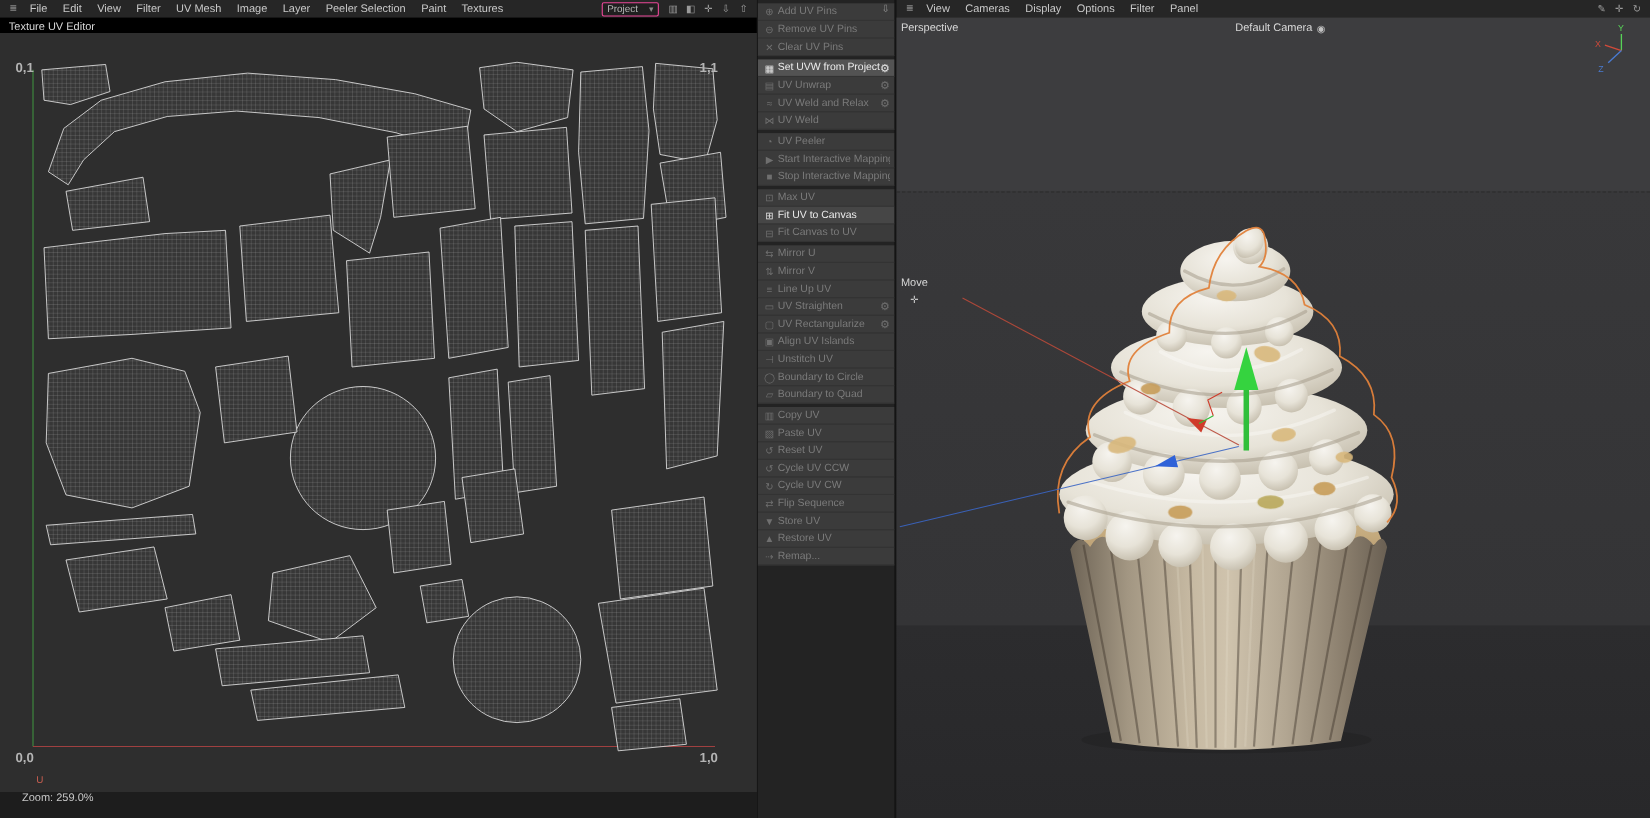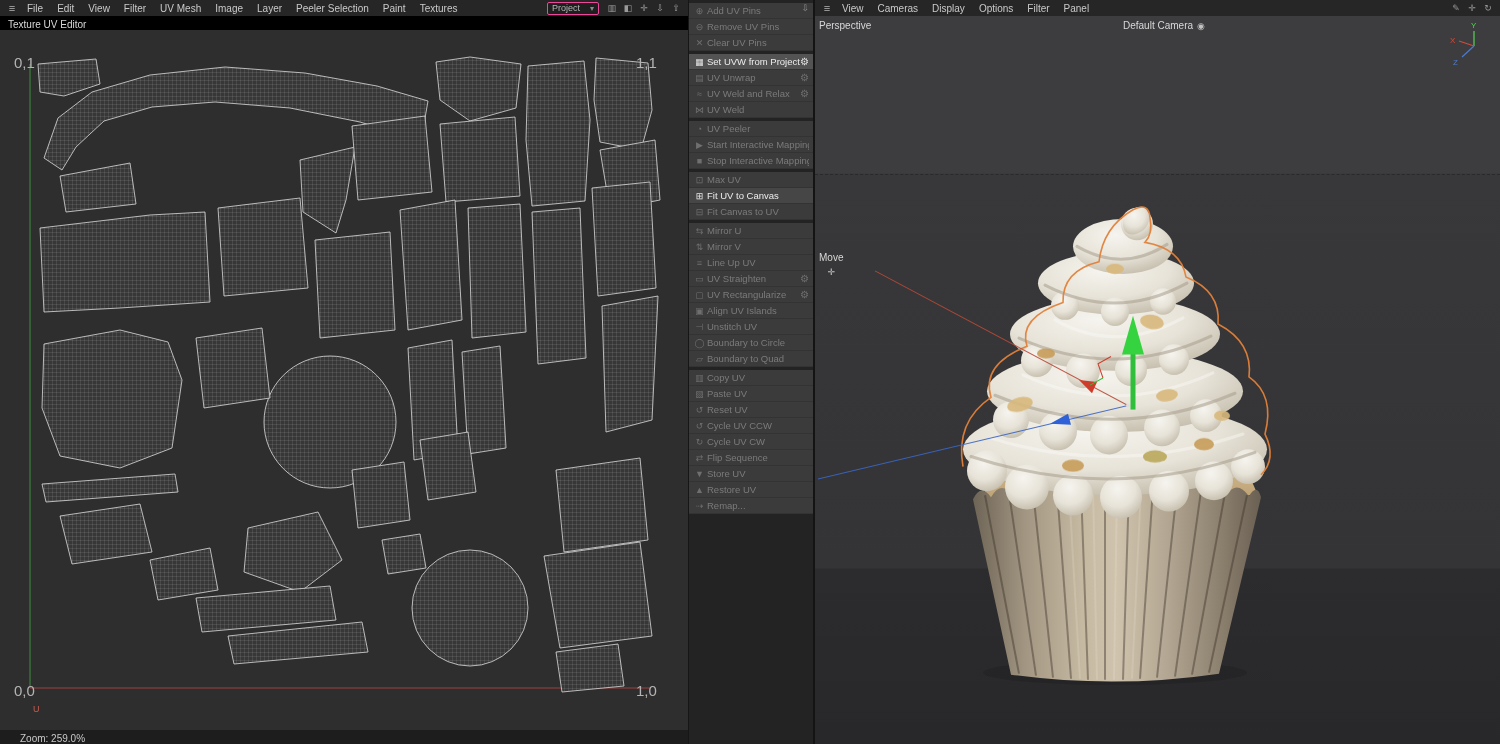--- a/index.html
+++ b/index.html
@@ -18,24 +18,24 @@
                     height:13px; line-height:11px; padding:0 4px; border-radius:2px;
                     display:flex; align-items:center; gap:10px; margin:0 5px; }
   .project-select .caret { font-size:8px; color:#8a8a8a; }
   .icon-btn { width:14px; height:13px; color:#9a9a9a; font-size:9px; display:flex;
               align-items:center; justify-content:center; margin:0 1px; flex:none; }
 
   .panel-title-bar { height:14px; background:#000000; font-size:10px; color:#d8d8d8;
                      display:flex; align-items:flex-end; padding-left:8px; flex:none; }
   .uv-canvas { position:relative; flex:1; background:#2e2e2e; overflow:hidden; }
   .uv-canvas svg { position:absolute; inset:0; width:100%; height:100%; }
-  .corner-label { position:absolute; font-size:15px; color:#b4b4b4; }
+  .corner-label { position:absolute; font-size:12px; color:#b4b4b4;font-weight:bold; }
   .axis-u-label { position:absolute; font-size:9px; color:#c75e50; }
-  .statusbar { height:14px; background:#1d1d1d; font-size:10px; color:#c8c8c8;
-               display:flex; align-items:flex-end; padding:0 8px; flex:none; }
+  .statusbar { height:24px; background:#1d1d1d; font-size:10px; color:#c8c8c8;
+               display:flex; align-items:flex-start; padding:0 8px; flex:none; }
   .statusbar .right-text { margin-left:auto; }
   .statusbar .pad-left { padding-left:12px; }
 
   
   .middle { width:126px; background:#232323; border-right:2px solid #141414;
             padding-top:3px; position:relative; flex:none; }
   .panel-corner-icon { position:absolute; top:3px; right:4px; color:#8e8e8e; font-size:9px; z-index:3; }
   .tb-group { margin-bottom:3px; }
   .tb-row { height:16px; display:flex; align-items:center; background:#3b3b3b; color:#7b7b7b;
             padding:0 4px 0 3px; border-bottom:1px solid #333; cursor:default; }

